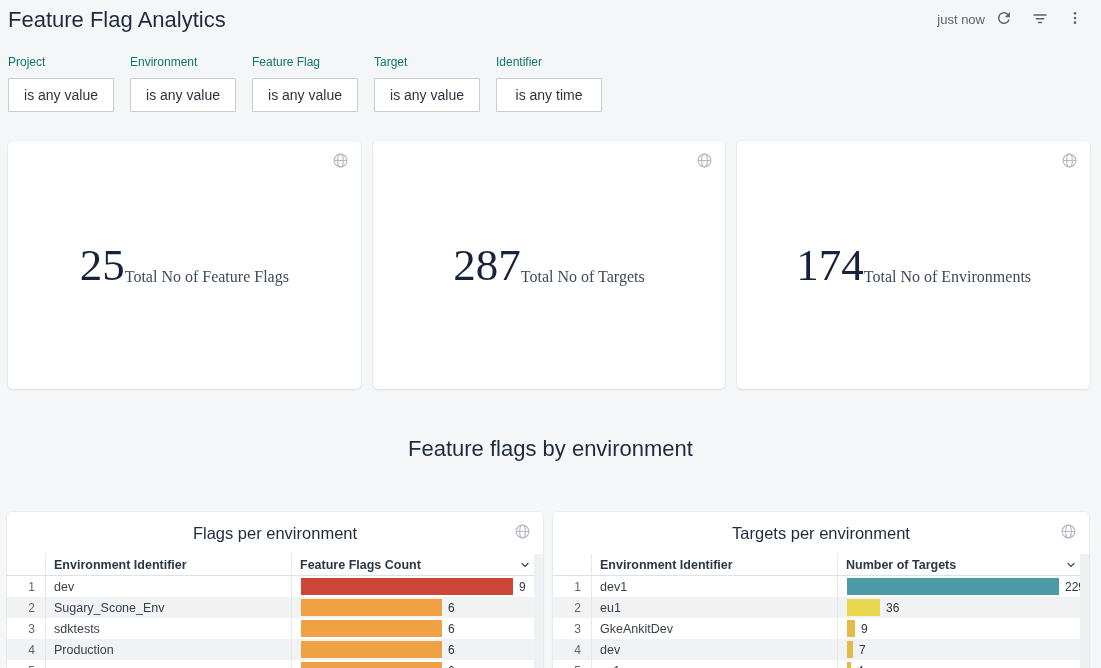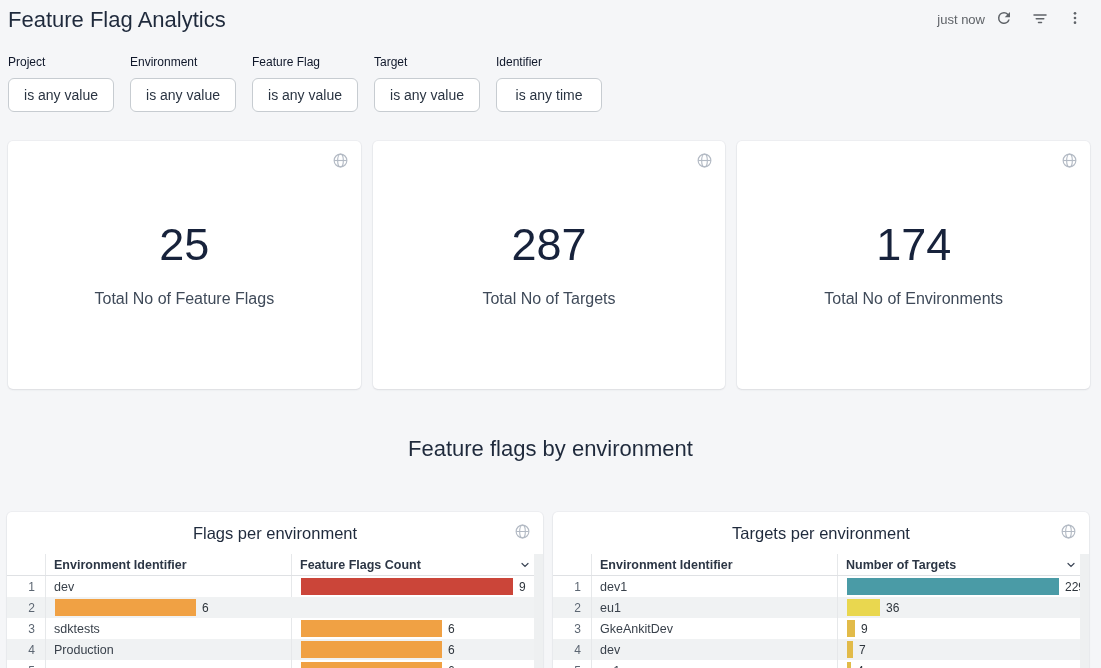--- a/index.html
+++ b/index.html
@@ -21,38 +21,38 @@
   .icon-btn {
     background: none; border: none; cursor: pointer; padding: 2px;
     display: flex; align-items: center; justify-content: center;
     color: #5f6368;
   }
   .icon-btn + .icon-btn { margin-left: 14px; }
 
   
   .filters { display: flex; gap: 16px; padding: 21px 8px 0 8px; }
   .filter-group { display: flex; flex-direction: column; }
-  .filter-label { font-size: 12px; color: #0f172a; margin-bottom: 9px; }
+  .filter-label { font-size: 12px; color: #0f766e; margin-bottom: 9px; }
   .filter-btn {
     width: 106px; height: 34px;
-    background: #fff; border: 1px solid #c7ccd1; border-radius: 6px;
+    background: #fff; border: 1px solid #c7ccd1; border-radius: 1px;
     font-family: "Liberation Sans", sans-serif;
     font-size: 14px; color: #2a3442; cursor: pointer;
   }
 
   
   .kpi-row { display: flex; gap: 12px; padding: 29px 11px 0 8px; }
   .card {
     background: #fff; border-radius: 5px;
     box-shadow: 0 1px 2px rgba(30,40,60,.09), 0 0 0 1px rgba(30,40,60,.03);
     position: relative;
   }
   .kpi-card {
     flex: 1; height: 248px;
-    display: flex; flex-direction: column; align-items: center; justify-content: center;
+    display: flex; flex-direction: row; align-items: center; justify-content: center; font-family: Liberation Serif, serif;
   }
   .kpi-value { font-size: 45px; font-weight: 500; color: #17223b; line-height: 1; }
   .kpi-label { font-size: 16px; color: #3f4a59; margin-top: 23px; }
   .tile-globe { position: absolute; top: 11px; right: 12px; }
 
   
   .section-title {
     text-align: center; margin-top: 47px;
     font-size: 22px; font-weight: 500; color: #1f2a3c;
   }
@@ -216,20 +216,21 @@
     <div class="cell cell-num">1</div>
     <div class="cell cell-id">dev</div>
     <div class="cell cell-bar">
       <div class="bar" style="width: 212px; background: rgb(203, 69, 57);"></div>
       <span class="barval">9</span>
     </div>
   </div>
 
   <div class="trow">
     <div class="cell cell-num">2</div>
+    <div class="cell cell-id">Sugary_Scone_Env</div>
     <div class="cell cell-bar">
       <div class="bar" style="width: 141px; background: rgb(240, 161, 68);"></div>
       <span class="barval">6</span>
     </div>
   </div>
 
   <div class="trow">
     <div class="cell cell-num">3</div>
     <div class="cell cell-id">sdktests</div>
     <div class="cell cell-bar">

